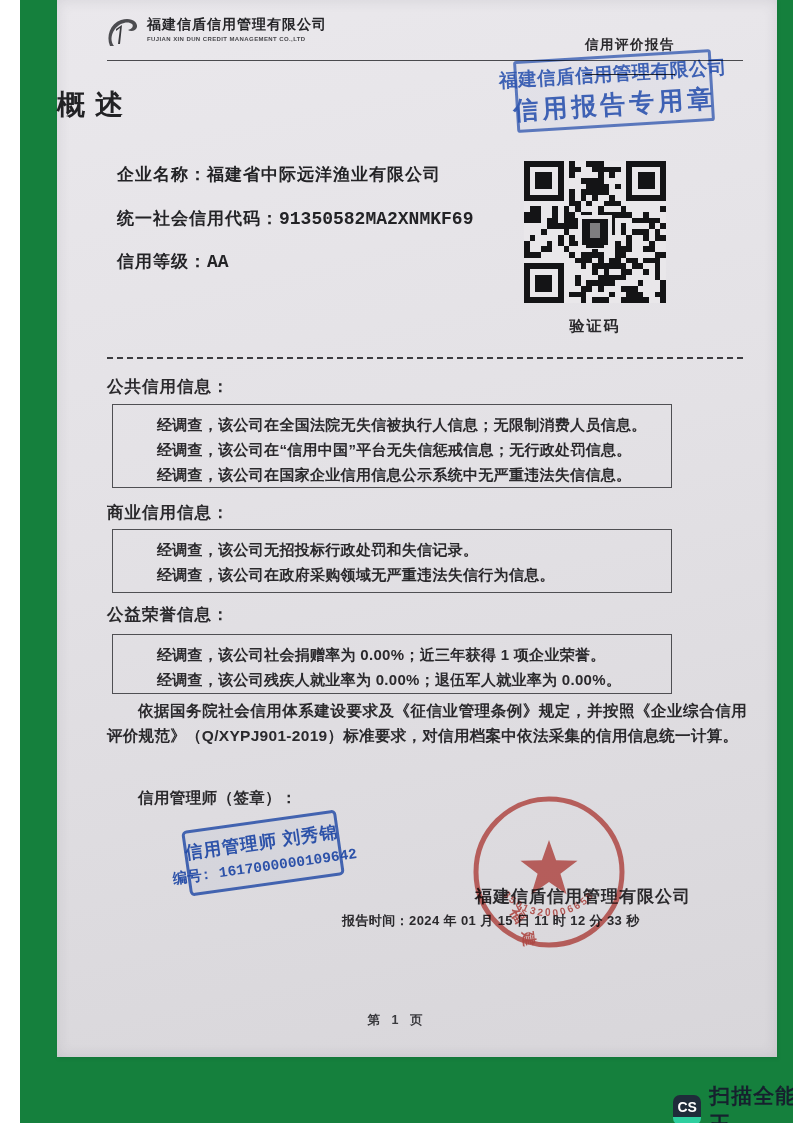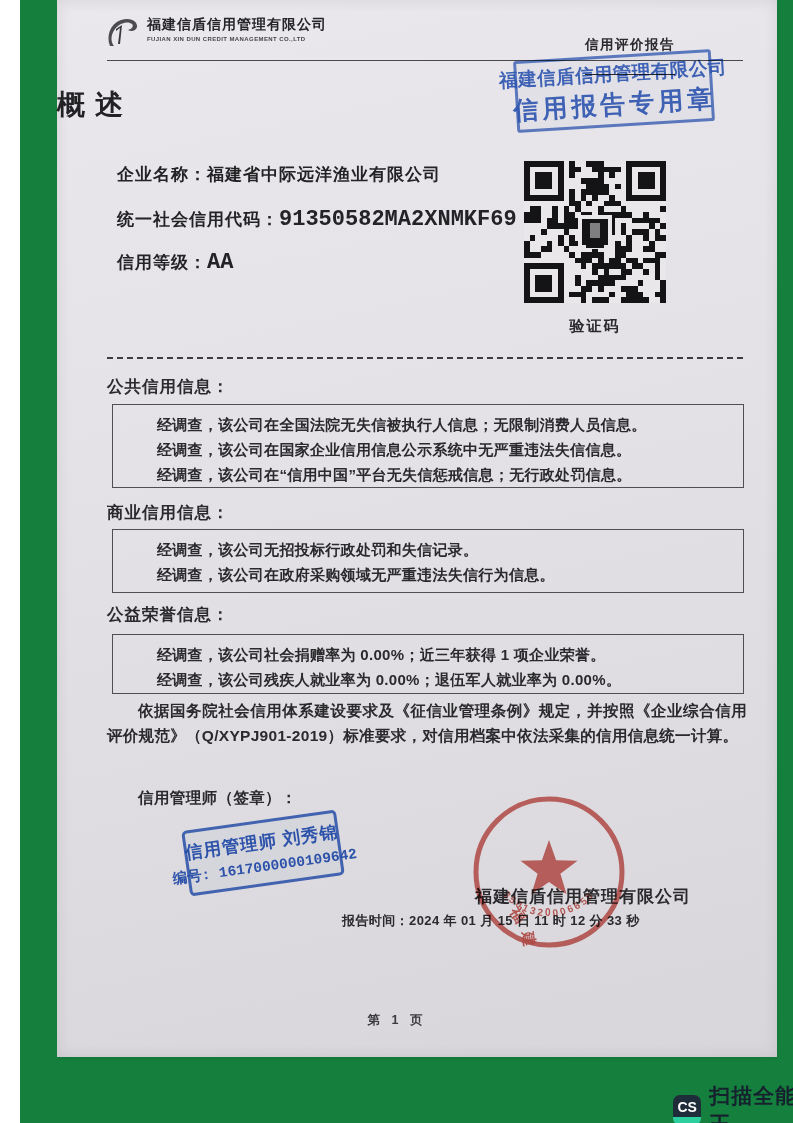--- a/index.html
+++ b/index.html
@@ -31,35 +31,35 @@
   .stamp-blue-hd .l1 { font-size:18.5px; font-weight:700; letter-spacing:.5px; white-space:nowrap; }
   .stamp-blue-hd .l2 { font-size:25px; font-weight:700; letter-spacing:4px; white-space:nowrap; margin-top:2px; }
 
   .doc-title { position:absolute; left:0; top:86px; width:100%; padding-right:52px;
                font-size:28px; font-weight:700; letter-spacing:10px; color:#222225; }
 
   
   .field { position:absolute; left:60px; font-size:17px; font-weight:700; letter-spacing:1px;
            white-space:nowrap; color:#232326;text-align:center; }
   .field .val { font-weight:700; }
-  .field .mono { font-family:"Liberation Mono", monospace; letter-spacing:0; font-size:22px; }
+  .field .mono { font-family:"Liberation Mono", monospace; letter-spacing:0; font-size:18px; }
   .f0 { top:163px; } .f1 { top:207px; } .f2 { top:250px; } .f3 { top:293px; }
 
   
   .qr-block { position:absolute; left:463px; top:161px; width:150px; text-align:center; }
   .qr-svg { width:142px; height:142px; background:#e9e7ea; display:block; margin:0 auto; }
   .qr-caption { margin-top:14px; font-size:15px; font-weight:700; letter-spacing:2px; }
 
   .dashed-divider { position:absolute; left:50px; top:357px; width:636px; height:0;
                     border-top:2px dashed #3c3c40; }
 
   
   .sec-heading { position:absolute; left:50px; font-size:16.5px; font-weight:700; letter-spacing:1px; }
   .h0 { top:376px; } .h1 { top:502px; } .h2 { top:604px; }
-  .info-box { position:absolute; left:55px; width:632px; border:1.6px solid #4f4f53;
+  .info-box { position:absolute; left:55px; width:560px; border:1.6px solid #4f4f53;
               padding:7px 10px 7px 14px; }
   .b0 { top:404px; height:84px; } .b1 { top:529px; height:64px; } .b2 { top:634px; height:60px; }
   .info-box .ln { font-size:15px; font-weight:600; line-height:25px; letter-spacing:.3px;
                   text-indent:2em; white-space:nowrap; }
 
   
   .notes-par { position:absolute; left:50px; top:698px; width:640px; font-size:15.5px;
                font-weight:600; line-height:25px; text-indent:2em; text-align:justify;
                letter-spacing:.3px; }
   .notes-validity { position:absolute; left:50px; top:763px; font-size:15.5px; font-weight:700;
@@ -360,22 +360,22 @@
           <rect x="11.6" y="11" width="1.8" height="2.6" fill="#e9e7ea" opacity="0.5"></rect>
         </svg>
       <div class="qr-caption">验证码</div>
     </div>
 
     <div class="dashed-divider"></div>
 
     <div class="sec-heading h0">公共信用信息：</div>
     <div class="info-box b0">
       <div class="ln">经调查，该公司在全国法院无失信被执行人信息；无限制消费人员信息。</div>
+      <div class="ln">经调查，该公司在“信用中国”平台无失信惩戒信息；无行政处罚信息。</div>
       <div class="ln">经调查，该公司在国家企业信用信息公示系统中无严重违法失信信息。</div>
-      <div class="ln">经调查，该公司在“信用中国”平台无失信惩戒信息；无行政处罚信息。</div>
     </div>
 
     <div class="sec-heading h1">商业信用信息：</div>
     <div class="info-box b1">
       <div class="ln">经调查，该公司无招投标行政处罚和失信记录。</div>
       <div class="ln">经调查，该公司在政府采购领域无严重违法失信行为信息。</div>
     </div>
 
     <div class="sec-heading h2">公益荣誉信息：</div>
     <div class="info-box b2">

